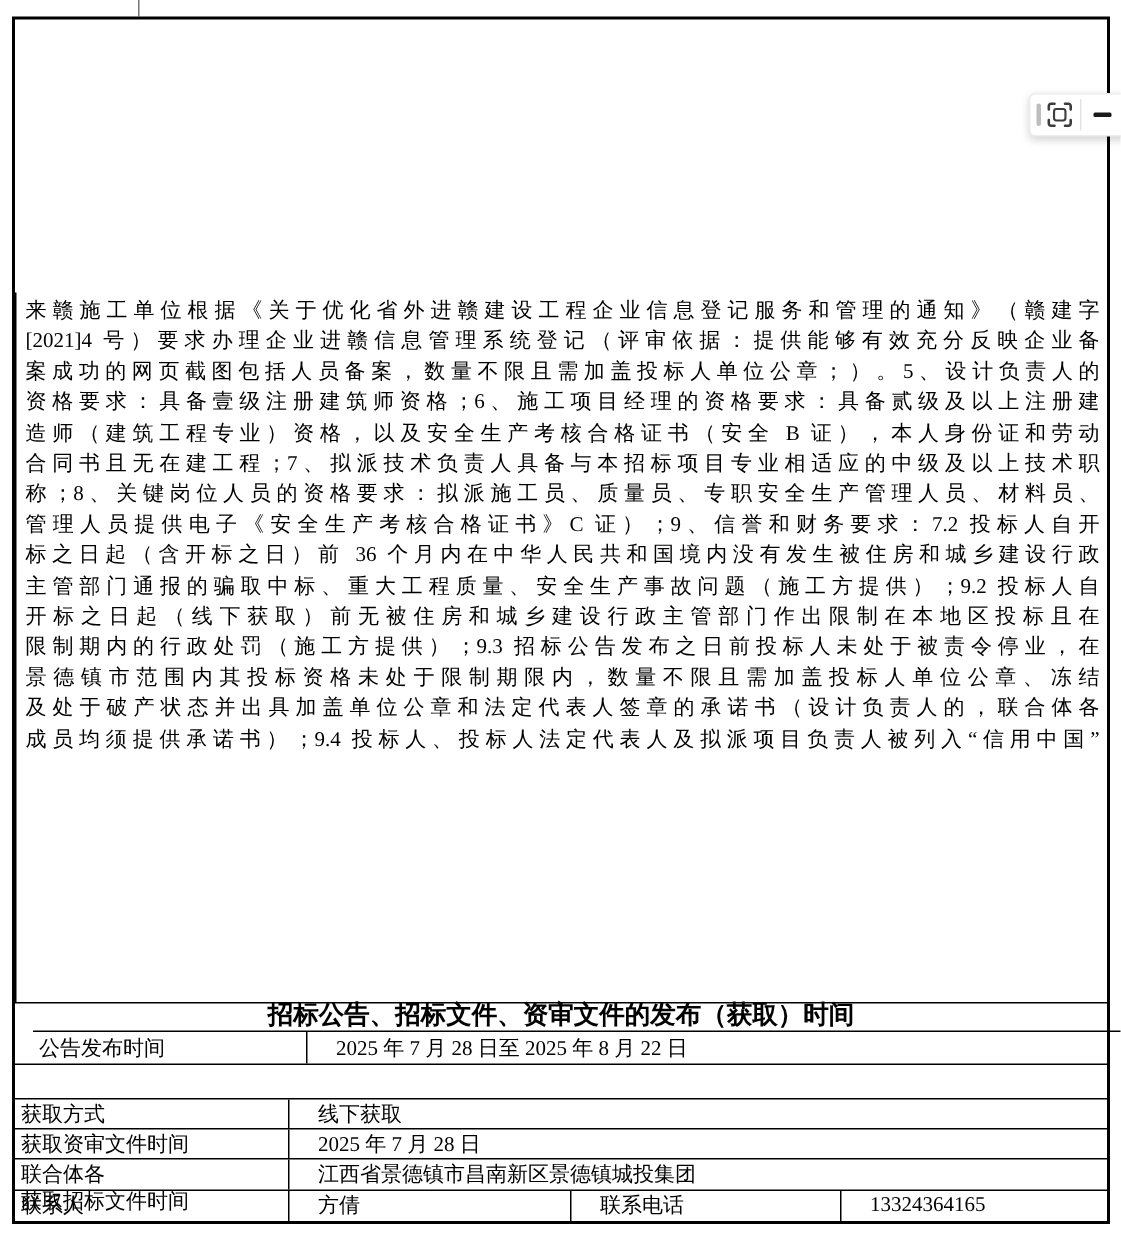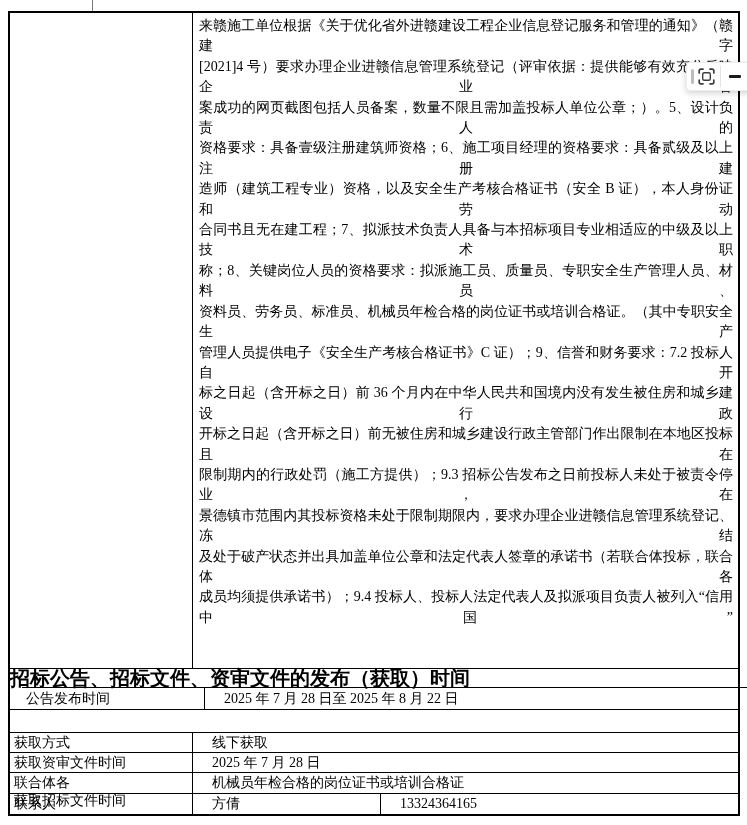--- a/index.html
+++ b/index.html
@@ -11,40 +11,40 @@
   }
   
   .stub-line{position:absolute;left:92px;top:0;width:1px;height:13px;background:#777;}
 
   
   .doc-table{
     position:absolute;left:8px;top:11px;width:732px;
     border:2px solid #000;box-sizing:border-box;background:#fff;
   }
   .trow{display:flex;width:100%;box-sizing:border-box;border-top:1px solid #000;}
-  .trow.first{border-top:none;}
+  .trow.first{border-top:none;flex-direction:column;}
   .cell{box-sizing:border-box;overflow:hidden;}
   .cell + .cell{border-left:1px solid #000;}
   .lblcol{width:182px;flex:0 0 182px;}
   .valcol{flex:1 1 auto;}
 
   
   .row-main{height:655px;}
   .main-text{
     padding:3px 5px 0 6px;
     font-size:14px;line-height:20.4px;
   }
   .jline{text-align:justify;text-align-last:justify;}
 
   
   .row-header{height:19px;align-items:center;}
   .row-header .hd{
-    width:100%;text-align:left;font-weight:bold;
-    font-size:20px;line-height:19px;
-    font-family:Liberation Sans, sans-serif;
+    width:100%;text-align:center;font-weight:bold;
+    font-size:17px;line-height:19px;
+    font-family:Liberation Mono, monospace;
   }
 
   
   .drow .cell{display:flex;align-items:center;font-size:14px;}
   .drow .lbl{padding-left:4px;}
   .drow .val{padding-left:19px;}
   .h22{height:22px;margin-left:12px;}
   .h23{height:23px;flex-direction:column;}
   .h20{height:20px;}
   .h21{height:21px;}
@@ -79,27 +79,27 @@
       <div class="cell lblcol"></div>
       <div class="cell valcol">
         <div class="main-text">
             <div class="jline">来赣施工单位根据《关于优化省外进赣建设工程企业信息登记服务和管理的通知》（赣建字</div>
             <div class="jline">[2021]4 号）要求办理企业进赣信息管理系统登记（评审依据：提供能够有效充分反映企业备</div>
             <div class="jline">案成功的网页截图包括人员备案，数量不限且需加盖投标人单位公章；）。5、设计负责人的</div>
             <div class="jline">资格要求：具备壹级注册建筑师资格；6、施工项目经理的资格要求：具备贰级及以上注册建</div>
             <div class="jline">造师（建筑工程专业）资格，以及安全生产考核合格证书（安全 B 证），本人身份证和劳动</div>
             <div class="jline">合同书且无在建工程；7、拟派技术负责人具备与本招标项目专业相适应的中级及以上技术职</div>
             <div class="jline">称；8、关键岗位人员的资格要求：拟派施工员、质量员、专职安全生产管理人员、材料员、</div>
-            <div class="jline">资料员、劳务员、标准员、机械员年检合格的岗位证书或培训合格证。（其中专职安全生产</div>
             <div class="jline">管理人员提供电子《安全生产考核合格证书》C 证）；9、信誉和财务要求：7.2 投标人自开</div>
             <div class="jline">标之日起（含开标之日）前 36 个月内在中华人民共和国境内没有发生被住房和城乡建设行政</div>
-            <div class="jline">开标之日起（含开标之日）前无被住房和城乡建设行政主管部门作出限制在本地区投标且在</div>
+            <div class="jline">主管部门通报的骗取中标、重大工程质量、安全生产事故问题（施工方提供）；9.2 投标人自</div>
+            <div class="jline">开标之日起（线下获取）前无被住房和城乡建设行政主管部门作出限制在本地区投标且在</div>
             <div class="jline">限制期内的行政处罚（施工方提供）；9.3 招标公告发布之日前投标人未处于被责令停业，在</div>
-            <div class="jline">景德镇市范围内其投标资格未处于限制期限内，要求办理企业进赣信息管理系统登记、冻结</div>
-            <div class="jline">及处于破产状态并出具加盖单位公章和法定代表人签章的承诺书（若联合体投标，联合体各</div>
+            <div class="jline">景德镇市范围内其投标资格未处于限制期限内，数量不限且需加盖投标人单位公章、冻结</div>
+            <div class="jline">及处于破产状态并出具加盖单位公章和法定代表人签章的承诺书（设计负责人的，联合体各</div>
             <div class="jline">成员均须提供承诺书）；9.4 投标人、投标人法定代表人及拟派项目负责人被列入“信用中国”</div>
           </div>
       </div>
     </div>
 
     <div class="trow row-header">
       <div class="hd">招标公告、招标文件、资审文件的发布（获取）时间</div>
     </div>
 
     <div class="trow drow h22">
@@ -117,26 +117,27 @@
       <div class="cell valcol val">线下获取</div>
     </div>
 
     <div class="trow drow h20">
       <div class="cell lblcol lbl">获取资审文件时间</div>
       <div class="cell valcol val">2025 年 7 月 28 日</div>
     </div>
 
     <div class="trow drow h21">
       <div class="cell lblcol lbl">联合体各</div>
-      <div class="cell valcol val">机械员年检合格的岗位证书或培训合格证</div>
+      <div class="cell valcol val">江西省景德镇市昌南新区景德镇城投集团</div>
     </div>
 
     <div class="trow drow h21">
       <div class="cell lblcol lbl">联系人</div>
       <div class="cell c-name val">方倩</div>
+      <div class="cell c-phone-lbl val">联系电话</div>
       <div class="cell c-phone-val val">13324364165</div>
     </div>
 
   </div>
 
   <div class="float-toolbar">
     <div class="drag-bar"></div>
     <div class="tool-btn">
       <svg width="17" height="17" viewBox="0 0 17 17" fill="none" xmlns="http://www.w3.org/2000/svg">
         <path d="M1.2 5 V2.7 A1.5 1.5 0 0 1 2.7 1.2 H5" stroke="#3c3c3c" stroke-width="1.7" stroke-linecap="round"></path>

